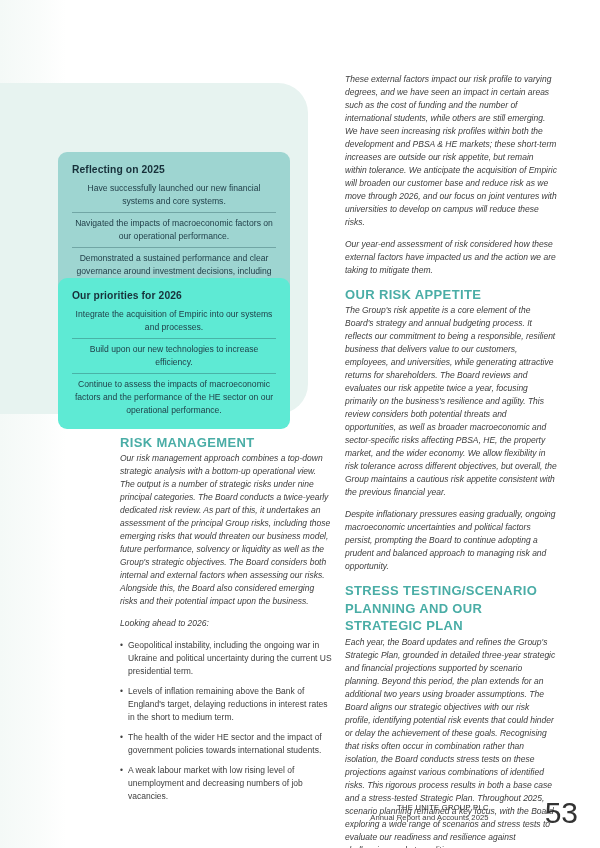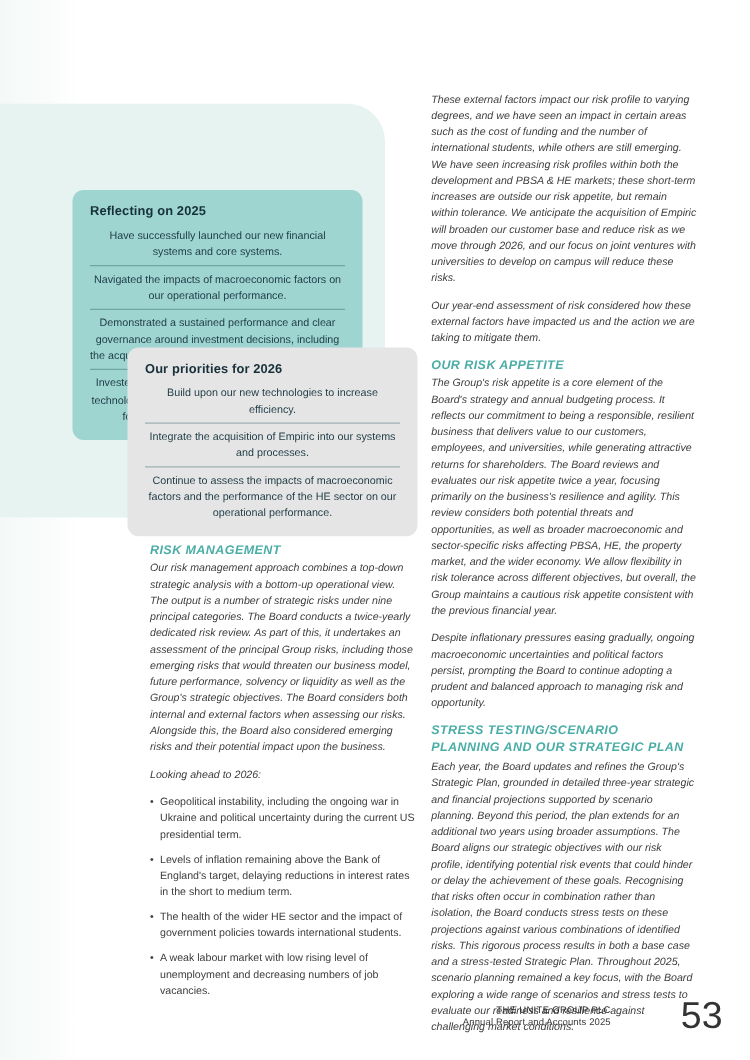--- a/index.html
+++ b/index.html
@@ -43,22 +43,21 @@
     border-radius: 9px;
     padding: 12px 14px 11px 14px;
   }
   .box-reflecting {
     top: 104px;
     background: #9ed5d1;
     margin-top: 48px;
   }
   .box-priorities {
     top: 278px;
-    background: #e5e5e5;
-    margin-left: 44px;
+    background: #5eead4;
   }
   .box h3 {
     margin: 0 0 6px 0;
     font-size: 10.3px;
     font-weight: bold;
     color: #17303a;
     letter-spacing: 0.1px;
   }
   .box ul {
     margin: 0;
@@ -91,26 +90,25 @@
     top: 434px;
     margin-left: 20px;
   }
   .col-right {
     left: 345px;
     top: 73px;
   }
 
   h4.section-head {
     margin: 0 0 1px 0;
-    font-size: 10px;
+    font-size: 13px;
     font-weight: bold;
     color: #4aada6;
     letter-spacing: 0.35px;
     line-height: 1.32;
-    font-style: italic;
   }
   p.body {
     margin: 0 0 9px 0;
     font-size: 8.5px;
     line-height: 1.53;
     color: #3d3d3d;
     font-style: italic;
   }
   p.body.tight { margin-bottom: 0; }
 
@@ -177,22 +175,22 @@
     <li>Have successfully launched our new financial systems and core systems.</li>
     <li>Navigated the impacts of macroeconomic factors on our operational performance.</li>
     <li>Demonstrated a sustained performance and clear governance around investment decisions, including the acquisition of Empiric to broaden our market offer.</li>
     <li>Invested in leadership, engagement, belonging and technology to enhance the employee experience and foster a culture that drives performance.</li>
   </ul>
 </div>
 
 <div class="box box-priorities">
   <h3>Our priorities for 2026</h3>
   <ul>
+    <li>Integrate the acquisition of Empiric into our systems and processes.</li>
     <li>Build upon our new technologies to increase efficiency.</li>
-    <li>Integrate the acquisition of Empiric into our systems and processes.</li>
     <li>Continue to assess the impacts of macroeconomic factors and the performance of the HE sector on our operational performance.</li>
   </ul>
 </div>
 
 <div class="col col-left">
   <h4 class="section-head">RISK MANAGEMENT</h4>
   <p class="body">Our risk management approach combines a top-down strategic analysis with a bottom-up operational view. The output is a number of strategic risks under nine principal categories. The Board conducts a twice-yearly dedicated risk review. As part of this, it undertakes an assessment of the principal Group risks, including those emerging risks that would threaten our business model, future performance, solvency or liquidity as well as the Group's strategic objectives. The Board considers both internal and external factors when assessing our risks. Alongside this, the Board also considered emerging risks and their potential impact upon the business.</p>
   <p class="body">Looking ahead to 2026:</p>
   <ul class="bullets">
     <li>

